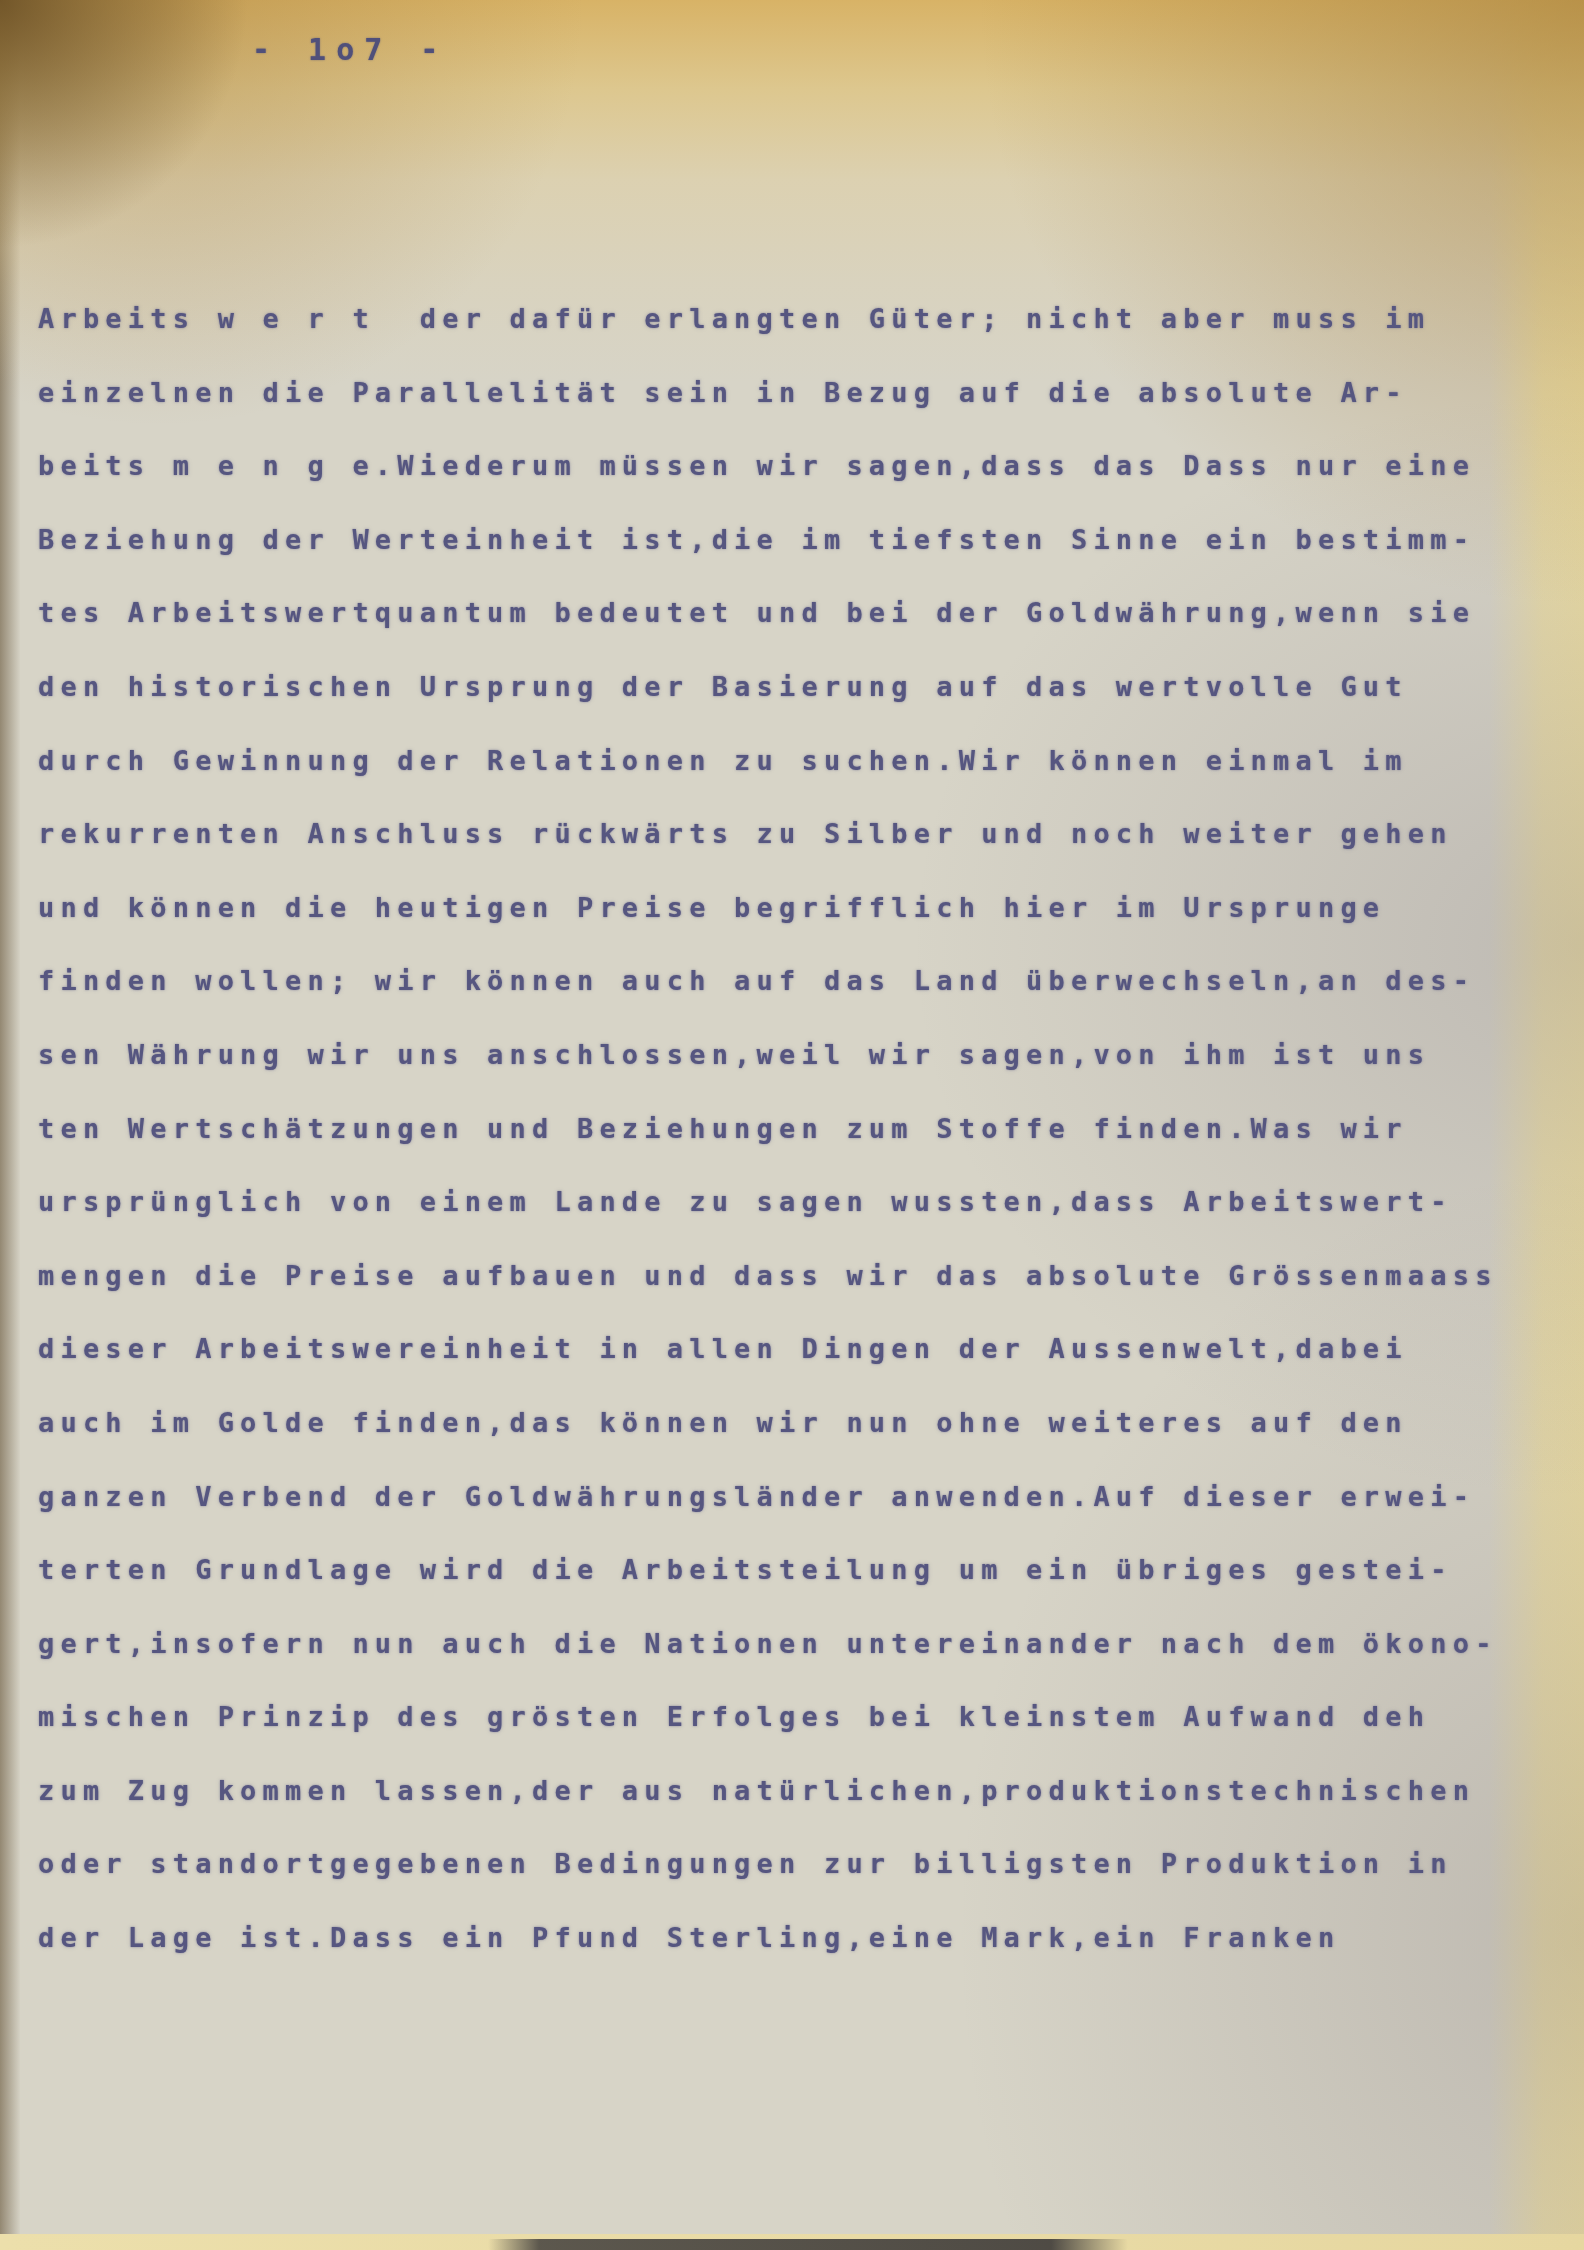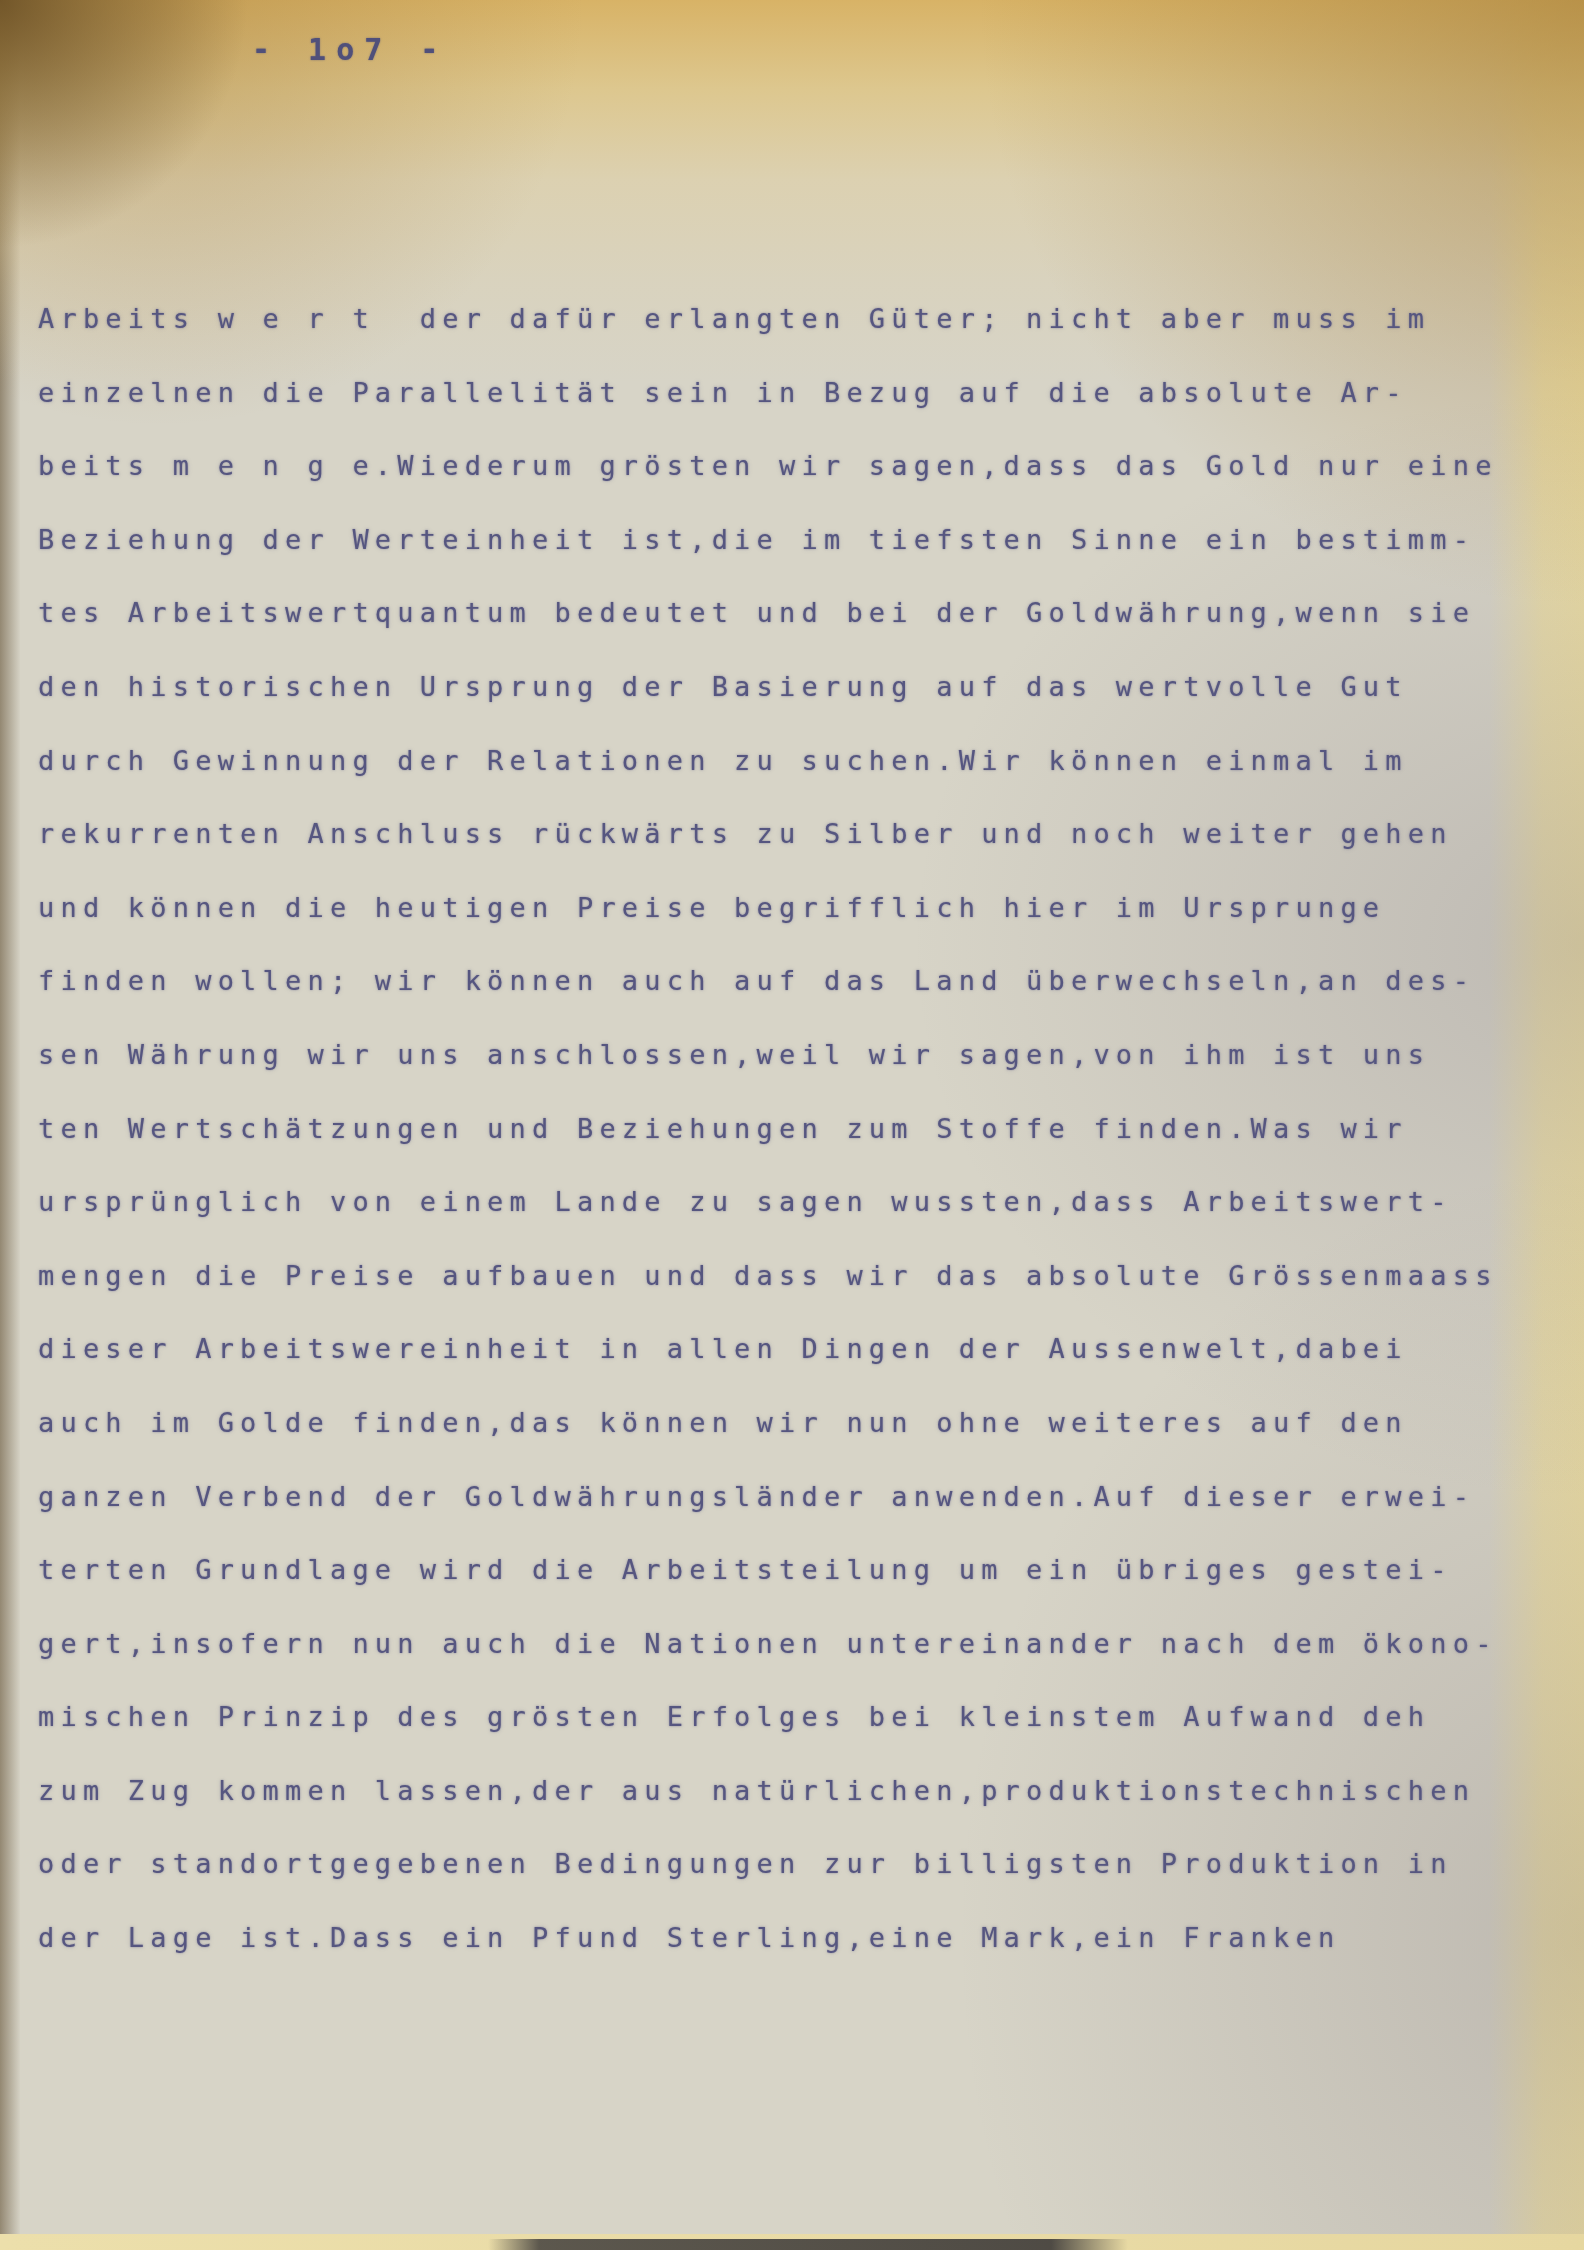--- a/index.html
+++ b/index.html
@@ -20,21 +20,21 @@
   .page-number{
     position:absolute;left:252px;top:32px;
     font-family:"DejaVu Sans Mono","Liberation Mono",monospace;
     font-size:30px;font-weight:bold;letter-spacing:10px;
     color:#50507a;text-shadow:0 0 2px rgba(80,80,122,0.65);
     white-space:pre;
   }
   .text-block{
     position:absolute;left:38px;top:282px;width:1520px;
     font-family:"DejaVu Sans Mono","Liberation Mono",monospace;
-    font-size:27px;font-weight:normal;letter-spacing:6.2px;
+    font-size:27px;font-weight:bold;letter-spacing:6.2px;
     color:#565680;line-height:73.6px;
   }
   .text-line{
     height:73.6px;white-space:pre;
     text-shadow:0 0 2px rgba(86,86,128,0.60), 0 0 5px rgba(86,86,128,0.18);
   }
   .bottom-edge{
     position:absolute;left:0;top:2234px;width:1584px;height:16px;
     background:linear-gradient(to right,#ecdfab 0%,#e9dba6 55%,#e6d7a0 100%);
   }
@@ -45,21 +45,21 @@
   }
 </style>
 </head>
 <body>
 
 <div class="page-number">- 1o7 -</div>
 
 <div class="text-block">
   <div class="text-line">Arbeits w e r t  der dafür erlangten Güter; nicht aber muss im</div>
   <div class="text-line">einzelnen die Parallelität sein in Bezug auf die absolute Ar-</div>
-  <div class="text-line">beits m e n g e.Wiederum grösten wir sagen,dass das Gold nur eine</div>
+  <div class="text-line">beits m e n g e.Wiederum müssen wir sagen,dass das Dass nur eine</div>
   <div class="text-line">Beziehung der Werteinheit ist,die im tiefsten Sinne ein bestimm-</div>
   <div class="text-line">tes Arbeitswertquantum bedeutet und bei der Goldwährung,wenn sie</div>
   <div class="text-line">den historischen Ursprung der Basierung auf das wertvolle Gut</div>
   <div class="text-line">durch Gewinnung der Relationen zu suchen.Wir können einmal im</div>
   <div class="text-line">rekurrenten Anschluss rückwärts zu Silber und noch weiter gehen</div>
   <div class="text-line">und können die heutigen Preise begrifflich hier im Ursprunge</div>
   <div class="text-line">finden wollen; wir können auch auf das Land überwechseln,an des-</div>
   <div class="text-line">sen Währung wir uns anschlossen,weil wir sagen,von ihm ist uns</div>
   <div class="text-line">ten Wertschätzungen und Beziehungen zum Stoffe finden.Was wir</div>
   <div class="text-line">ursprünglich von einem Lande zu sagen wussten,dass Arbeitswert-</div>

